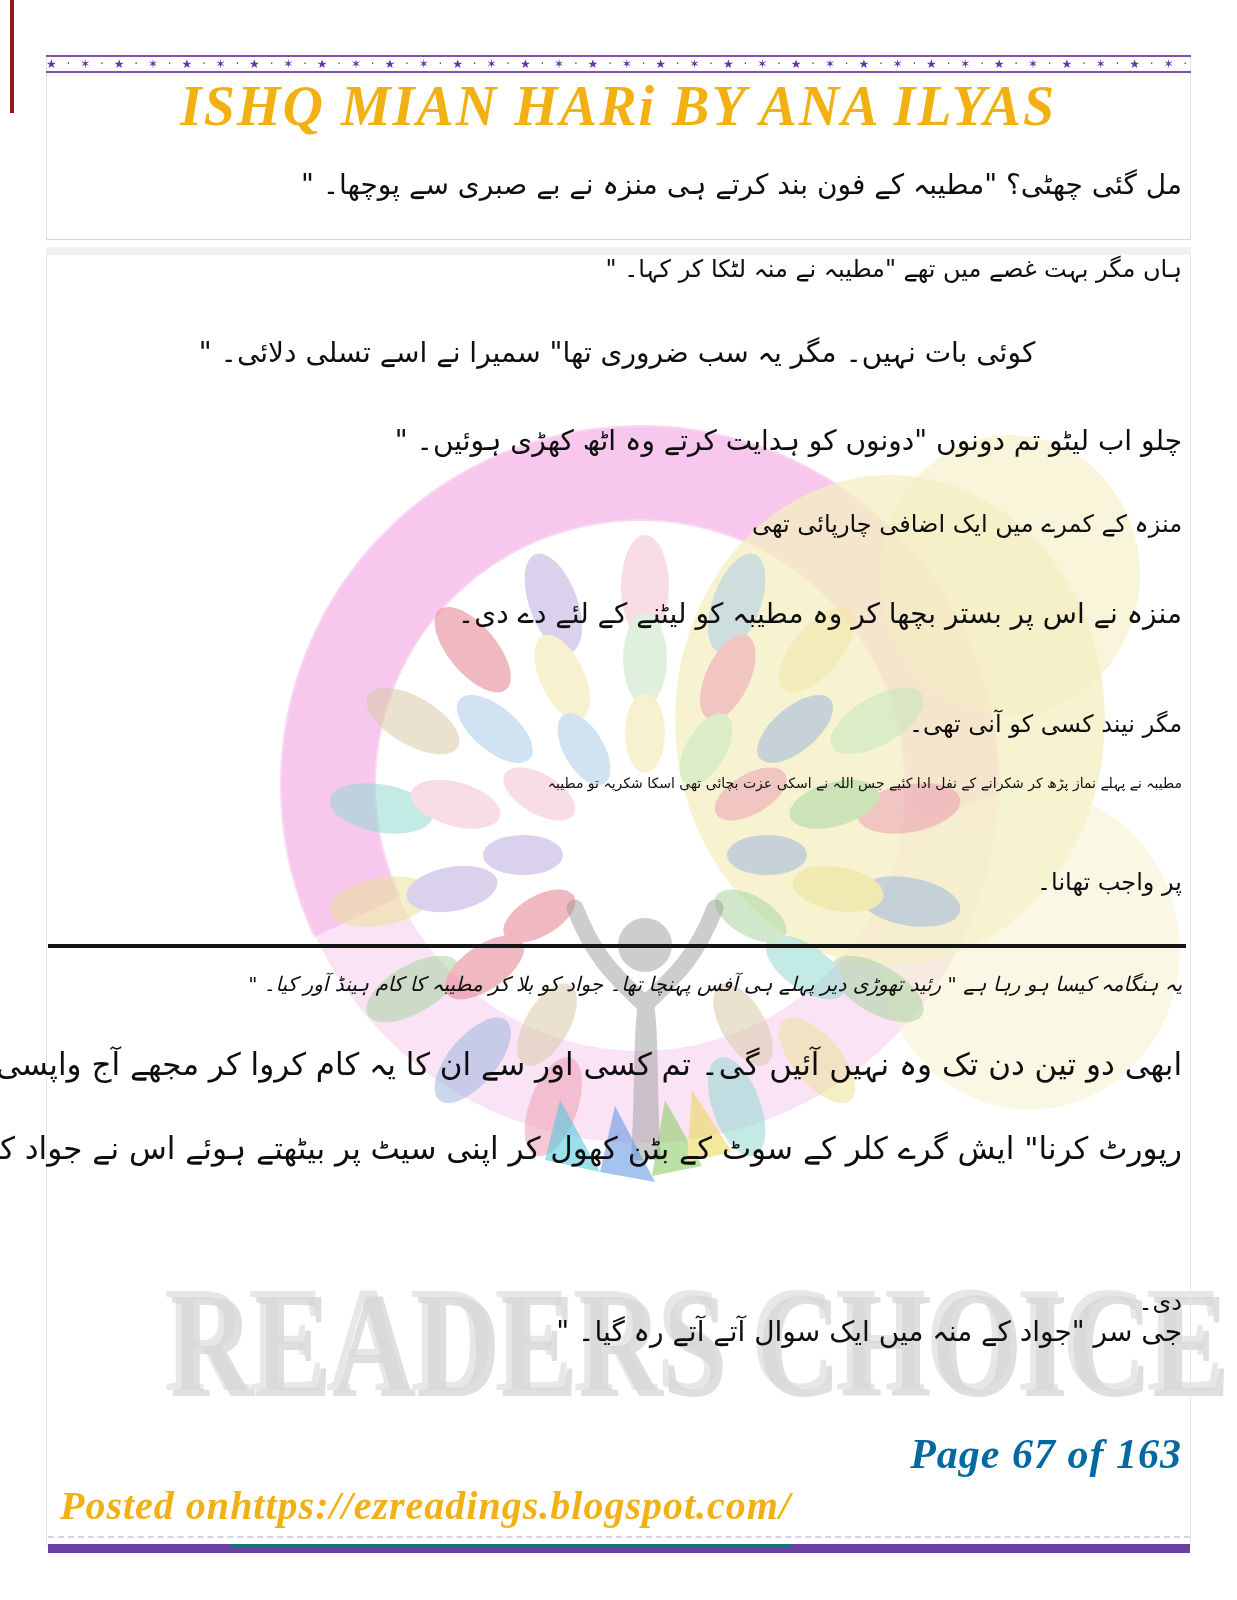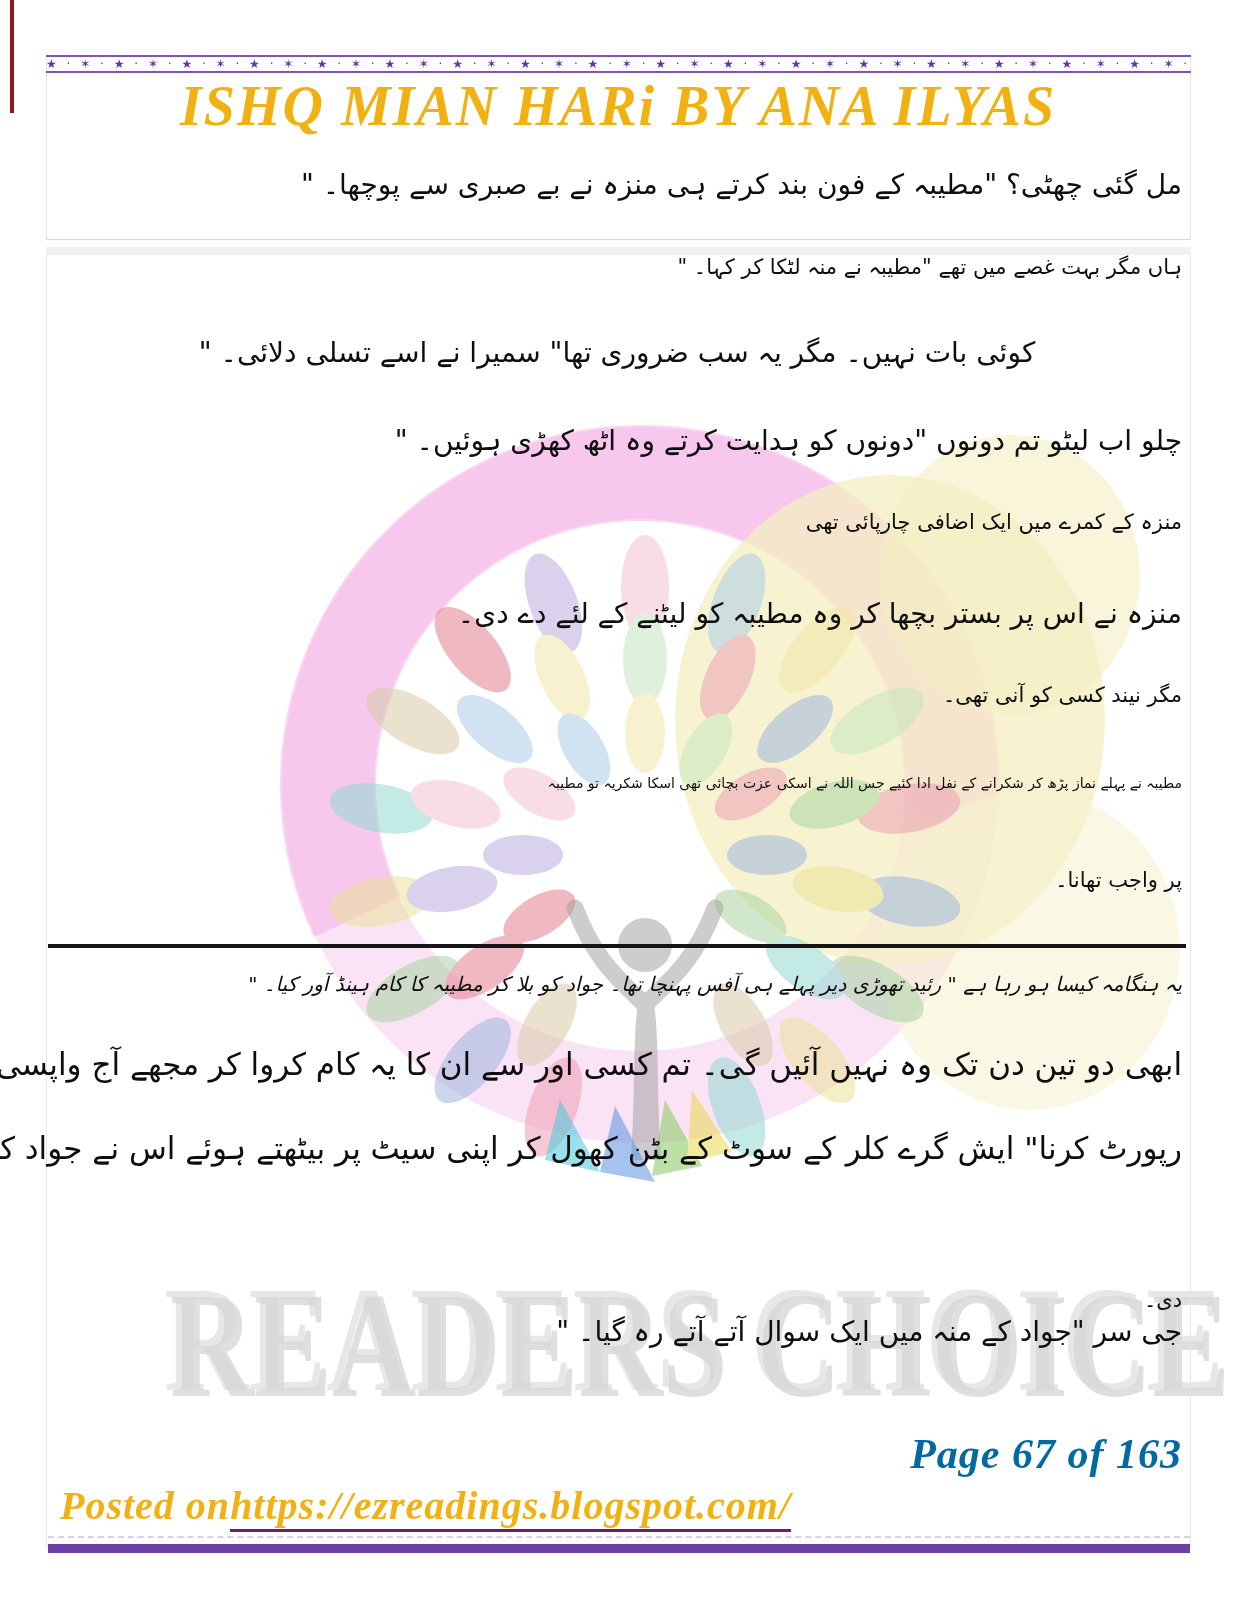--- a/index.html
+++ b/index.html
@@ -22,36 +22,36 @@
          font-family:"DejaVu Sans",sans-serif;}
 
   
   .title{left:46px;right:47px;top:74px;text-align:center;color:#f2b112;
          font:italic bold 56px "Liberation Serif",serif;letter-spacing:2px;
          white-space:nowrap;}
 
   
   .uline{left:52px;right:55px;direction:rtl;text-align:right;white-space:nowrap;
          color:#0e0e0e;font-family:"DejaVu Sans",sans-serif;z-index:3;}
-  .fs30{font-size:21px;} .fs28{font-size:28px;} .fs23{font-size:31px;}
+  .fs30{font-size:24px;} .fs28{font-size:28px;} .fs23{font-size:31px;}
   .fs22{font-size:14px;} .fs20{font-size:20px;font-style:italic;}
   .l1{top:168px;} .l2{top:255px;} .l3{top:336px;text-align:center;} .l4{top:424px;}
-  .l5{top:510px;} .l6{top:597px;text-align:right;} .l7{top:683px;} .l8{top:775px;}
+  .l5{top:510px;} .l6{top:597px;text-align:right;} .l7{top:710px;} .l8{top:775px;}
   .l9{top:868px;} .l10{top:972px;} .l11{top:1046px;} .l12{top:1130px;}
   .l13{top:1288px;} .l14{top:1315px;}
 
   .sep1{left:46px;width:1145px;top:239px;height:1px;background:#d9d9d9;
         border-bottom:7px solid #ffffff;box-shadow:0 8px 0 #f0f0f0;}
   .divider{left:48px;width:1138px;top:944px;height:4px;background:#151515;z-index:3;}
 
   .page-number{right:55px;top:1430px;color:#0369a1;text-align:right;
          font:italic bold 42px "Liberation Serif",serif;letter-spacing:1px;z-index:3;}
   .footer{left:60px;top:1482px;color:#f2b112;white-space:nowrap;
          font:italic bold 40px "Liberation Serif",serif;letter-spacing:1px;z-index:3;}
-  .footer .url{border-bottom:3px solid #701a75;padding-bottom:1px;cursor:pointer;}
+  .footer .url{border-bottom:3px solid #0f766e;padding-bottom:16px;cursor:pointer;}
 
   .dashed-line{left:48px;width:1142px;top:1536px;height:0;
          border-top:2px dashed #d9d2e6;}
   .purple-bar{left:48px;width:1142px;top:1544px;height:9px;background:#6c3fa4;}
 
   svg.wm{left:0;top:0;z-index:0;pointer-events:none;}
 </style>
 </head>
 <body>
 

